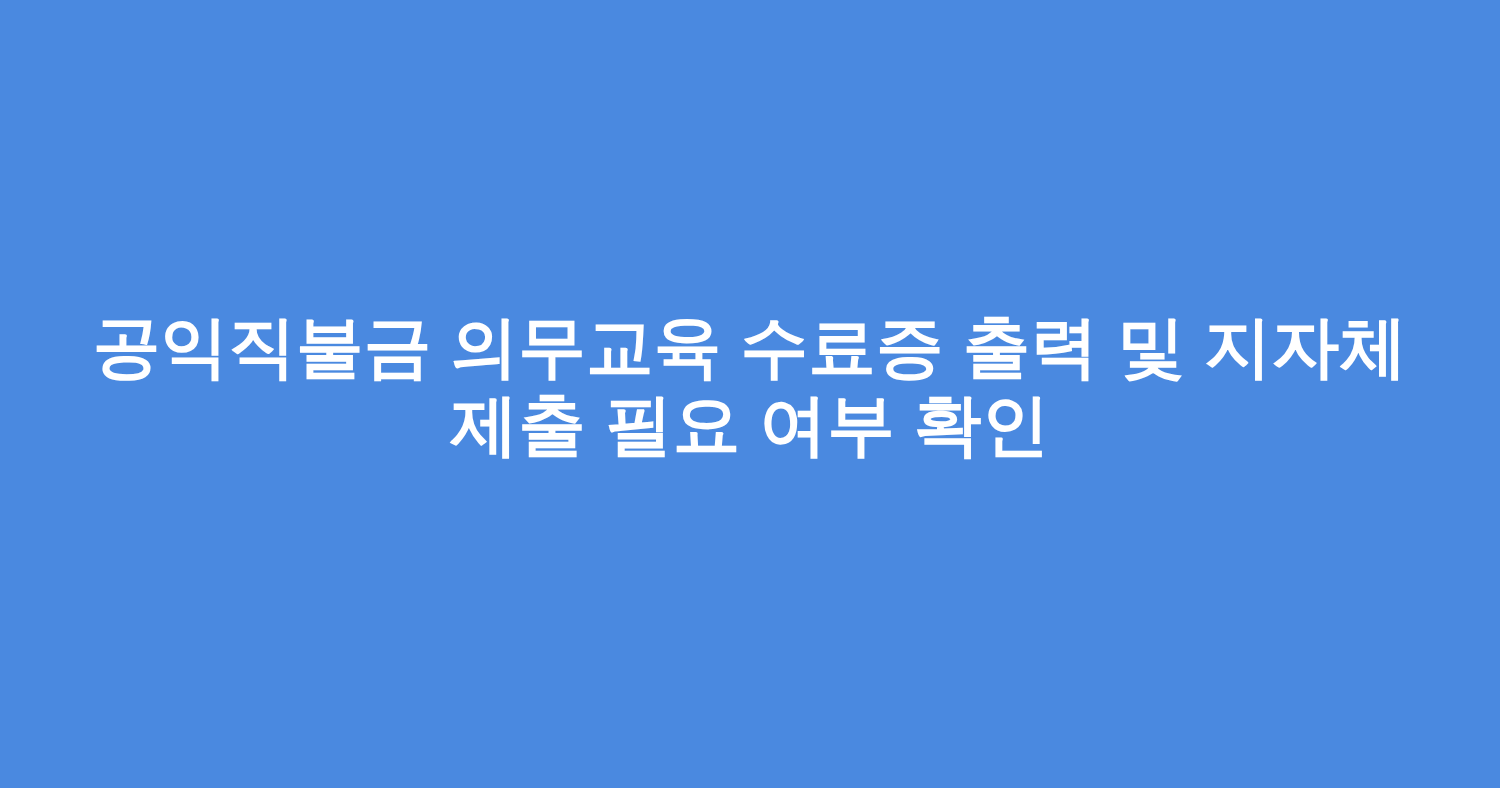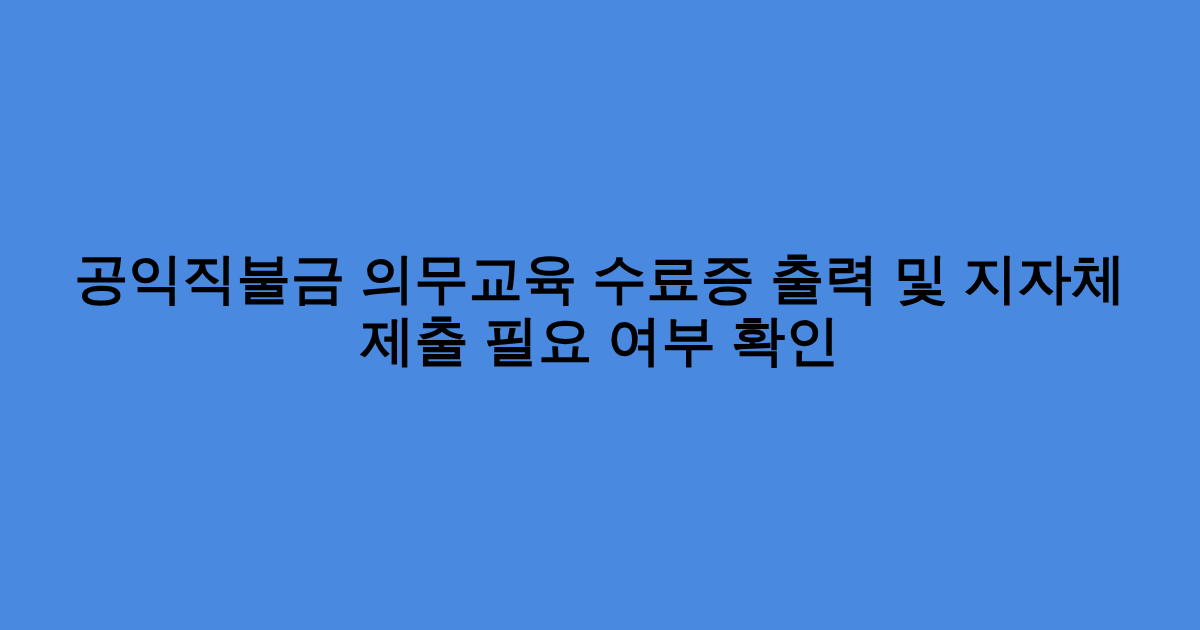--- a/index.html
+++ b/index.html
@@ -53,15 +53,15 @@
     word-break: keep-all;
     white-space: normal;
     max-width: 1060px;
   }
 </style>
 </head>
 <body>
 
 <div class="banner" style="background: rgb(74, 137, 224);">
   <div class="title-block">
-    <h1 class="banner-title" style="color: #000000;">공익직불금 의무교육 수료증 출력 및 지자체 제출 필요 여부 확인</h1>
+    <h1 class="banner-title" style="color: #ffffff;">공익직불금 의무교육 수료증 출력 및 지자체 제출 필요 여부 확인</h1>
   </div>
 </div>
 
 </body></html>

